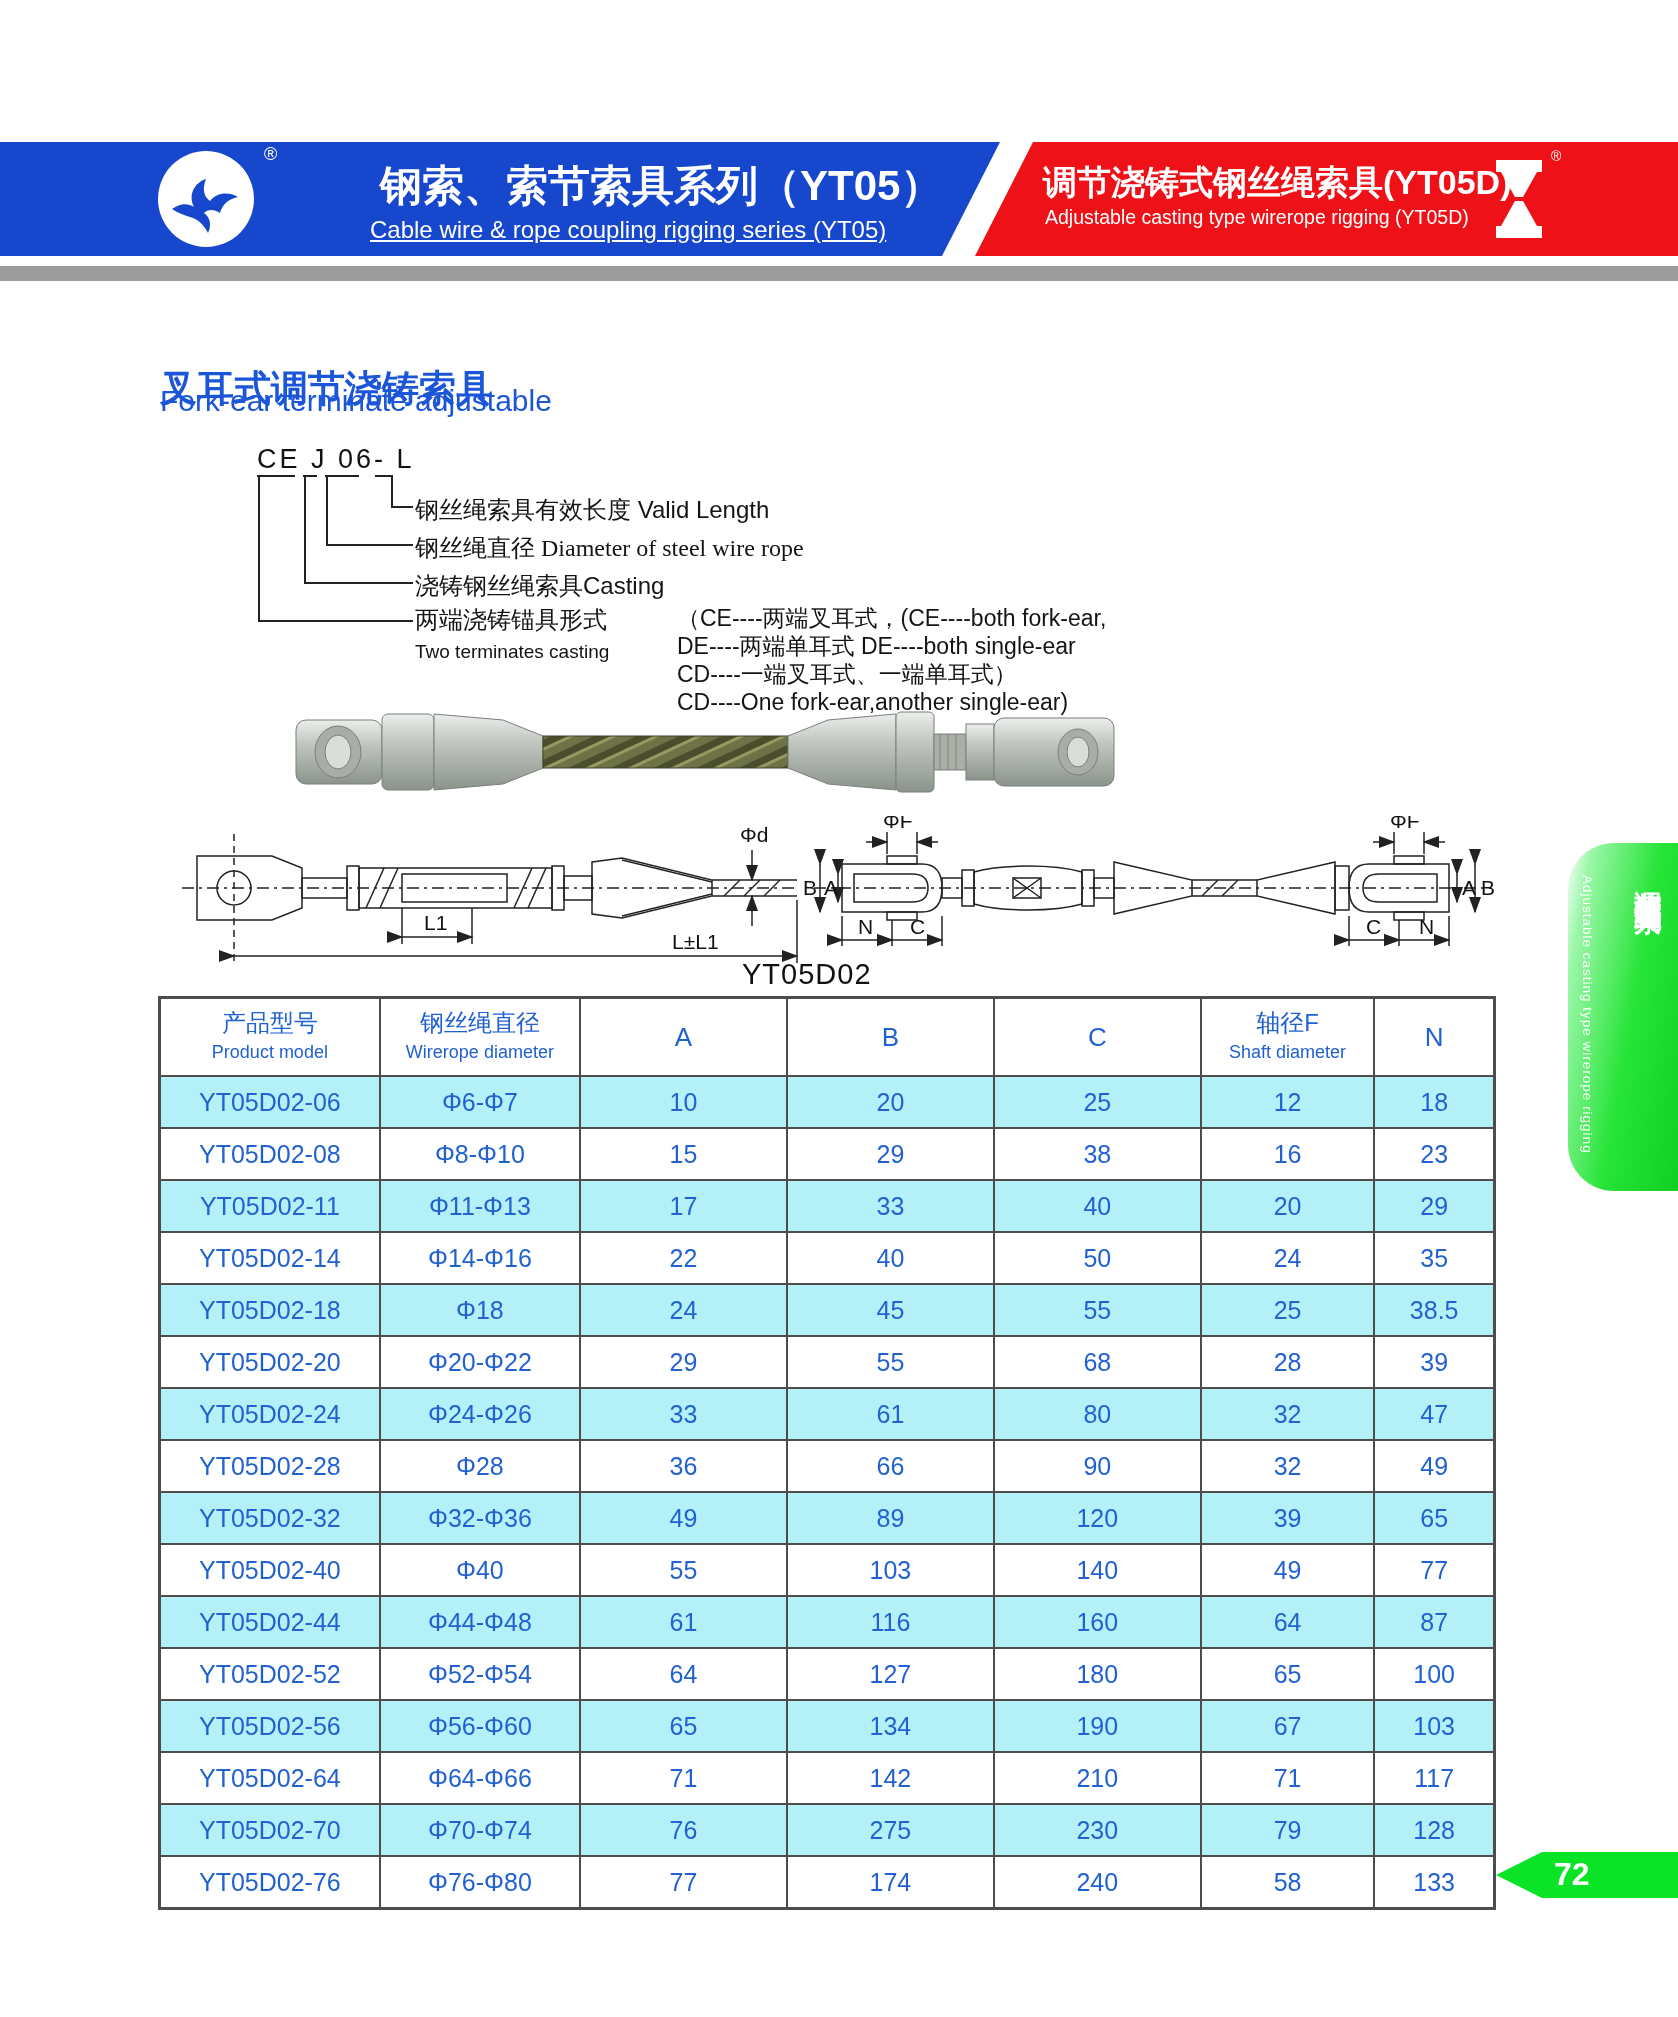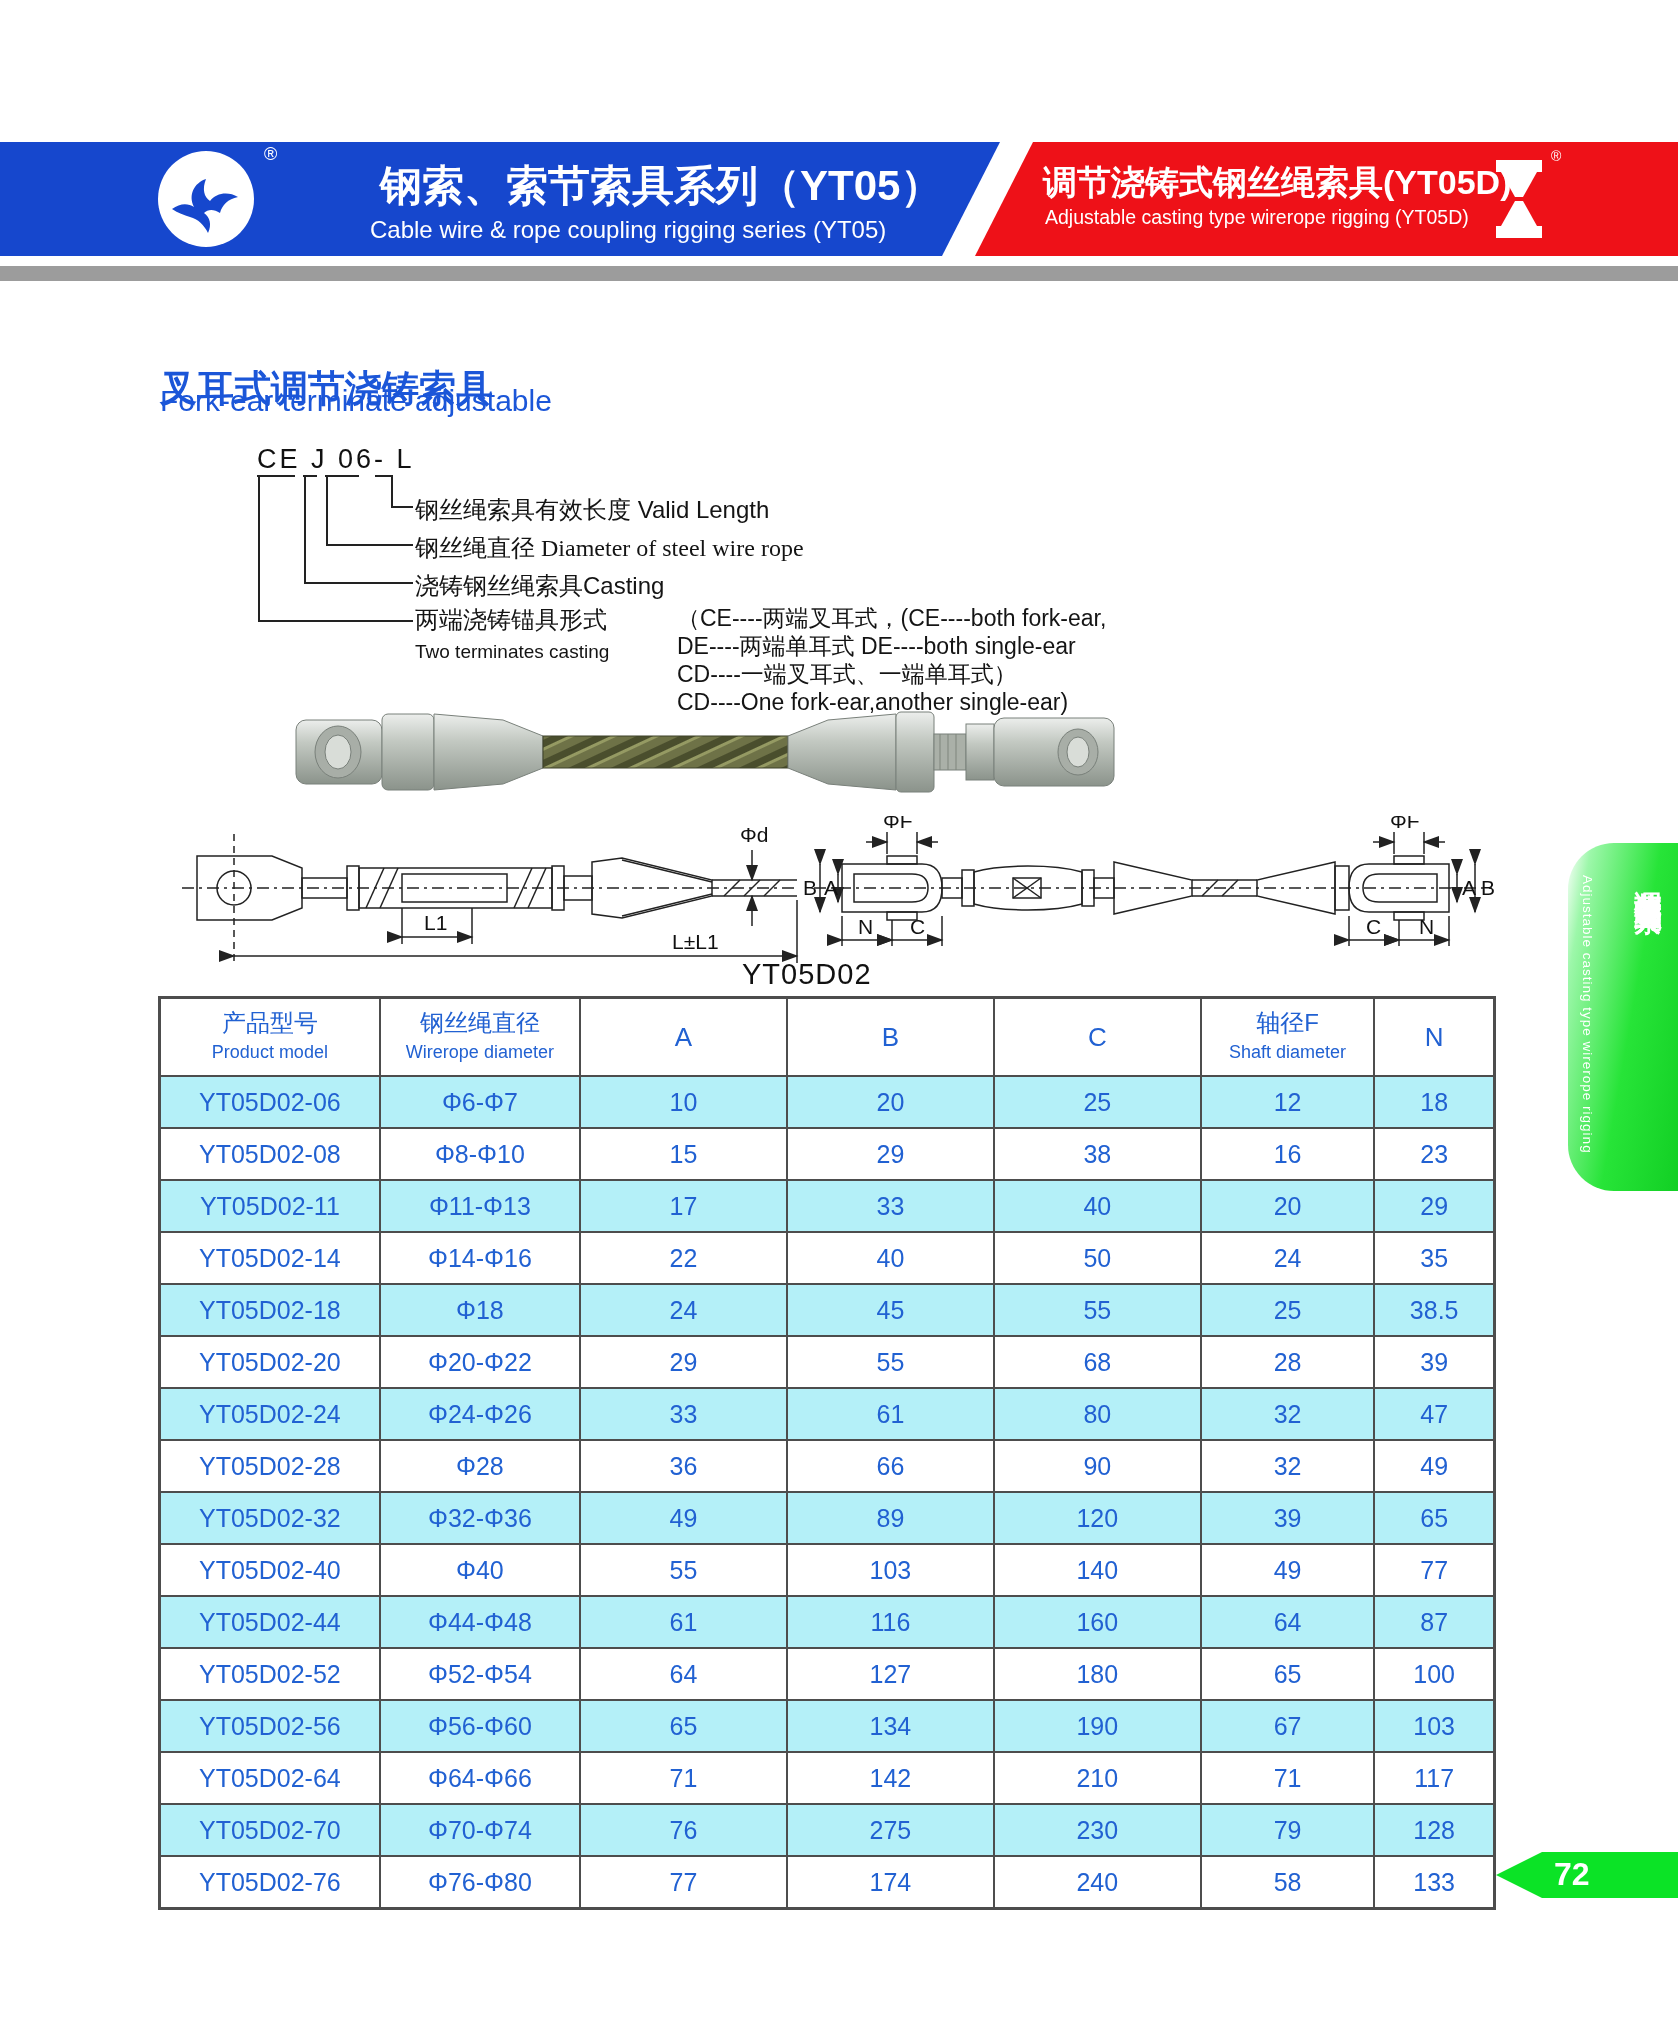--- a/index.html
+++ b/index.html
@@ -7,21 +7,21 @@
         font-family:"Liberation Sans",sans-serif;overflow:hidden;}
 
   
   .banner-blue{position:absolute;left:0;top:142px;width:1000px;height:114px;background:#1647cd;
                clip-path:polygon(0 0,100% 0,calc(100% - 58px) 100%,0 100%);}
   .banner-red{position:absolute;left:975px;top:142px;width:703px;height:114px;background:#ee1118;
               clip-path:polygon(58px 0,100% 0,100% 100%,0 100%);}
   .logo-circle{position:absolute;left:158px;top:9px;width:96px;height:96px;background:#fff;border-radius:50%;}
   .logo-reg{position:absolute;left:264px;top:2px;color:#fff;font-size:18px;}
   .blue-title-zh{position:absolute;left:380px;top:16px;font-size:42px;font-weight:bold;color:#fff;white-space:nowrap;}
-  .blue-title-en{position:absolute;left:370px;top:74px;font-size:24px;color:#fff;white-space:nowrap;}
+  .blue-title-en{position:absolute;left:370px;top:74px;font-size:24px;color:#fff;white-space:nowrap;text-decoration:underline;}
   .red-title-zh{position:absolute;left:68px;top:18px;font-size:34px;font-weight:bold;color:#fff;white-space:nowrap;}
   .red-title-en{position:absolute;left:70px;top:64px;font-size:19.5px;color:#fff;white-space:nowrap;}
   .red-logo{position:absolute;left:516px;top:14px;}
   .red-logo-reg{position:absolute;left:576px;top:6px;color:#fff;font-size:14px;}
   .gray-bar{position:absolute;left:0;top:266px;width:100%;height:15px;background:#9c9c9c;}
 
   
   .sec-zh{position:absolute;left:160px;top:336px;font-size:37px;font-weight:bold;color:#1b56d8;white-space:nowrap;margin-top:28px;}
   .sec-en{position:absolute;left:160px;top:384px;font-size:30px;color:#1b56d8;white-space:nowrap;}
 

